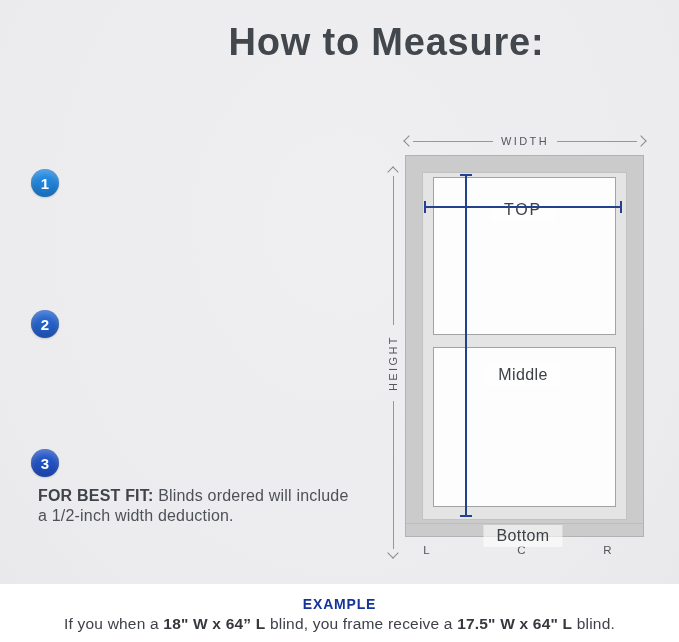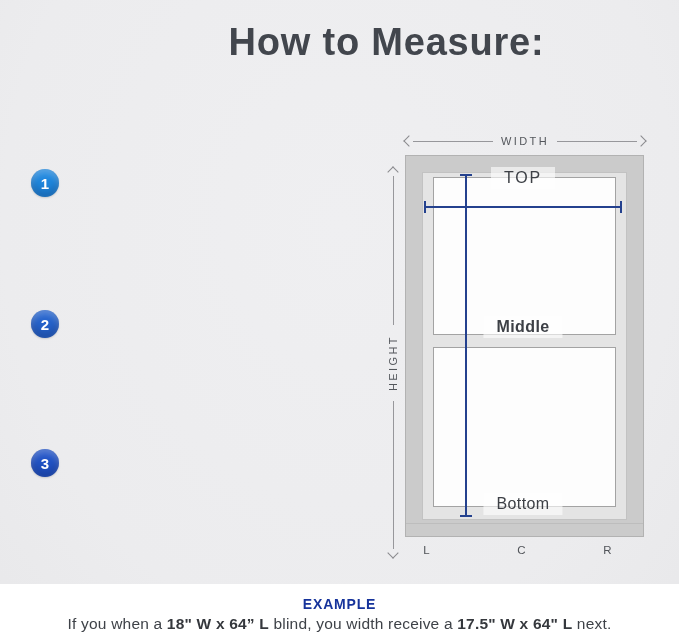--- a/index.html
+++ b/index.html
@@ -90,24 +90,24 @@
   .pane {
     position: absolute; left: 10px; width: 183px;
     background: #fdfdfd; border: 1px solid #a3a3a3; box-sizing: border-box;
   }
   .pane-upper { top: 4px; height: 158px; }
   .pane-lower { top: 174px; height: 160px; }
 
   .strip-label {
     position: absolute; left: 143px; transform: translateX(-50%);
     background: rgba(255,255,255,0.6); color: #3d4046;
-    font-size: 16px; line-height: 20px; padding: 1px 13px; white-space: nowrap; z-index: 4;
+    font-size: 16px; line-height: 20px; padding: 1px 13px; white-space: nowrap; z-index: 4; margin-top: 32px;
   }
   .strip-top    { top: 37px; letter-spacing: 1.8px; }
-  .strip-middle { top: 186px; letter-spacing: 0.4px; font-weight: bold; }
+  .strip-middle { top: 202px; letter-spacing: 0.4px; }
   .strip-bottom { top: 363px; letter-spacing: 0.4px; }
 
   .measure-h {
     position: absolute; left: 44px; top: 76px; width: 198px; height: 2px;
     background: var(--measure-line-navy, #24418e); z-index: 5;
   }
   .measure-h .cap { position: absolute; top: -5px; width: 2px; height: 12px; background: var(--measure-line-navy, #24418e); }
   .measure-h .cap-l { left: 0; } .measure-h .cap-r { right: 0; }
 
   .measure-v {
@@ -144,20 +144,22 @@
   <section class="step step-1">
     <div class="step-badge">1</div>
   </section>
 
   <section class="step step-2">
     <div class="step-badge">2</div>
   </section>
 
   <section class="step step-3">
     <div class="step-badge">3</div>
+    <p class="step-text"><span class="seg-bold">FOR BEST FIT:</span><span> Blinds ordered will include
+a 1/2-inch width deduction.</span></p>
   </section>
 
   <section class="diagram">
 
     <div class="width-arrow">
       <span class="chev chev-left"></span>
       <span class="arrow-line"></span>
       <span class="dim-label">WIDTH</span>
       <span class="arrow-line"></span>
       <span class="chev chev-right"></span>
@@ -194,16 +196,16 @@
     </div>
 
     <span class="lcr lcr-l">L</span>
     <span class="lcr lcr-c">C</span>
     <span class="lcr lcr-r">R</span>
 
   </section>
 
   <footer class="example">
     <div class="example-heading">EXAMPLE</div>
-    <p class="example-line"><span>If you when a </span><span class="seg-bold">18" W x 64” L</span><span> blind, you width receive a </span><span class="seg-bold">17.5" W x 64" L</span><span> next.</span></p>
+    <p class="example-line"><span>If you when a </span><span class="seg-bold">18" W x 64” L</span><span> blind, you frame receive a </span><span class="seg-bold">17.5" W x 64" L</span><span> blind.</span></p>
   </footer>
 
 </div>
 
 </body></html>

